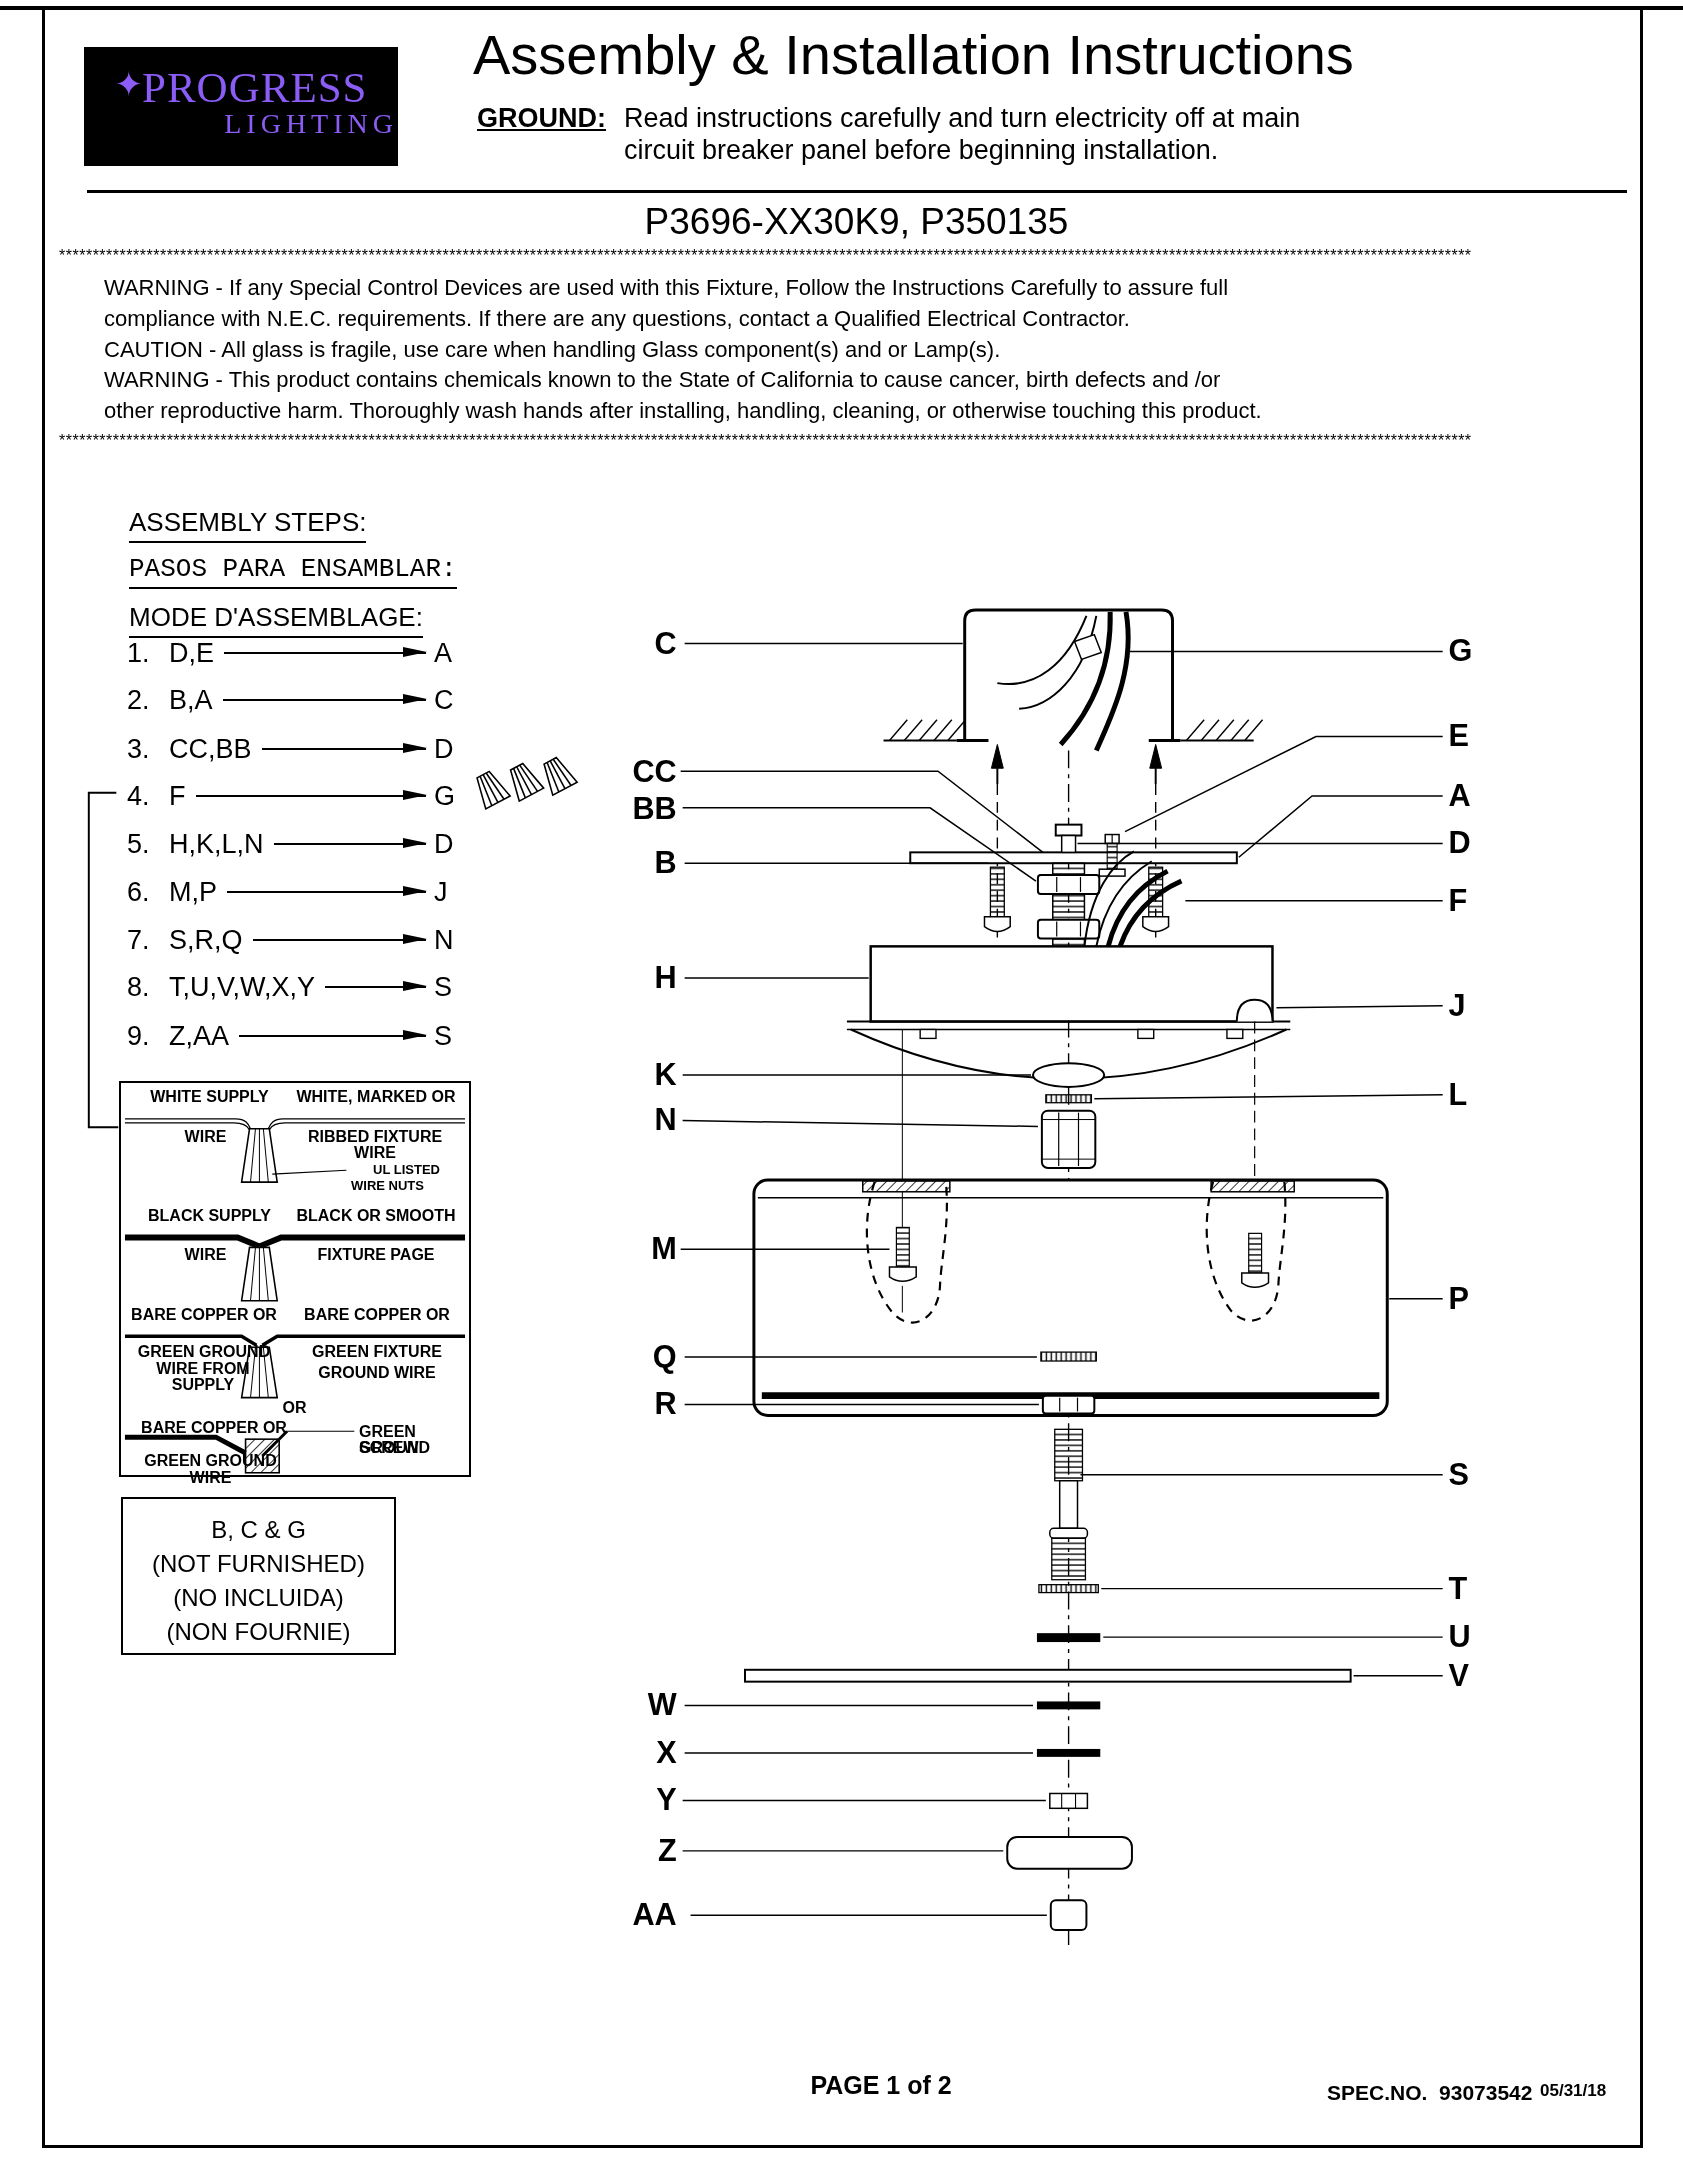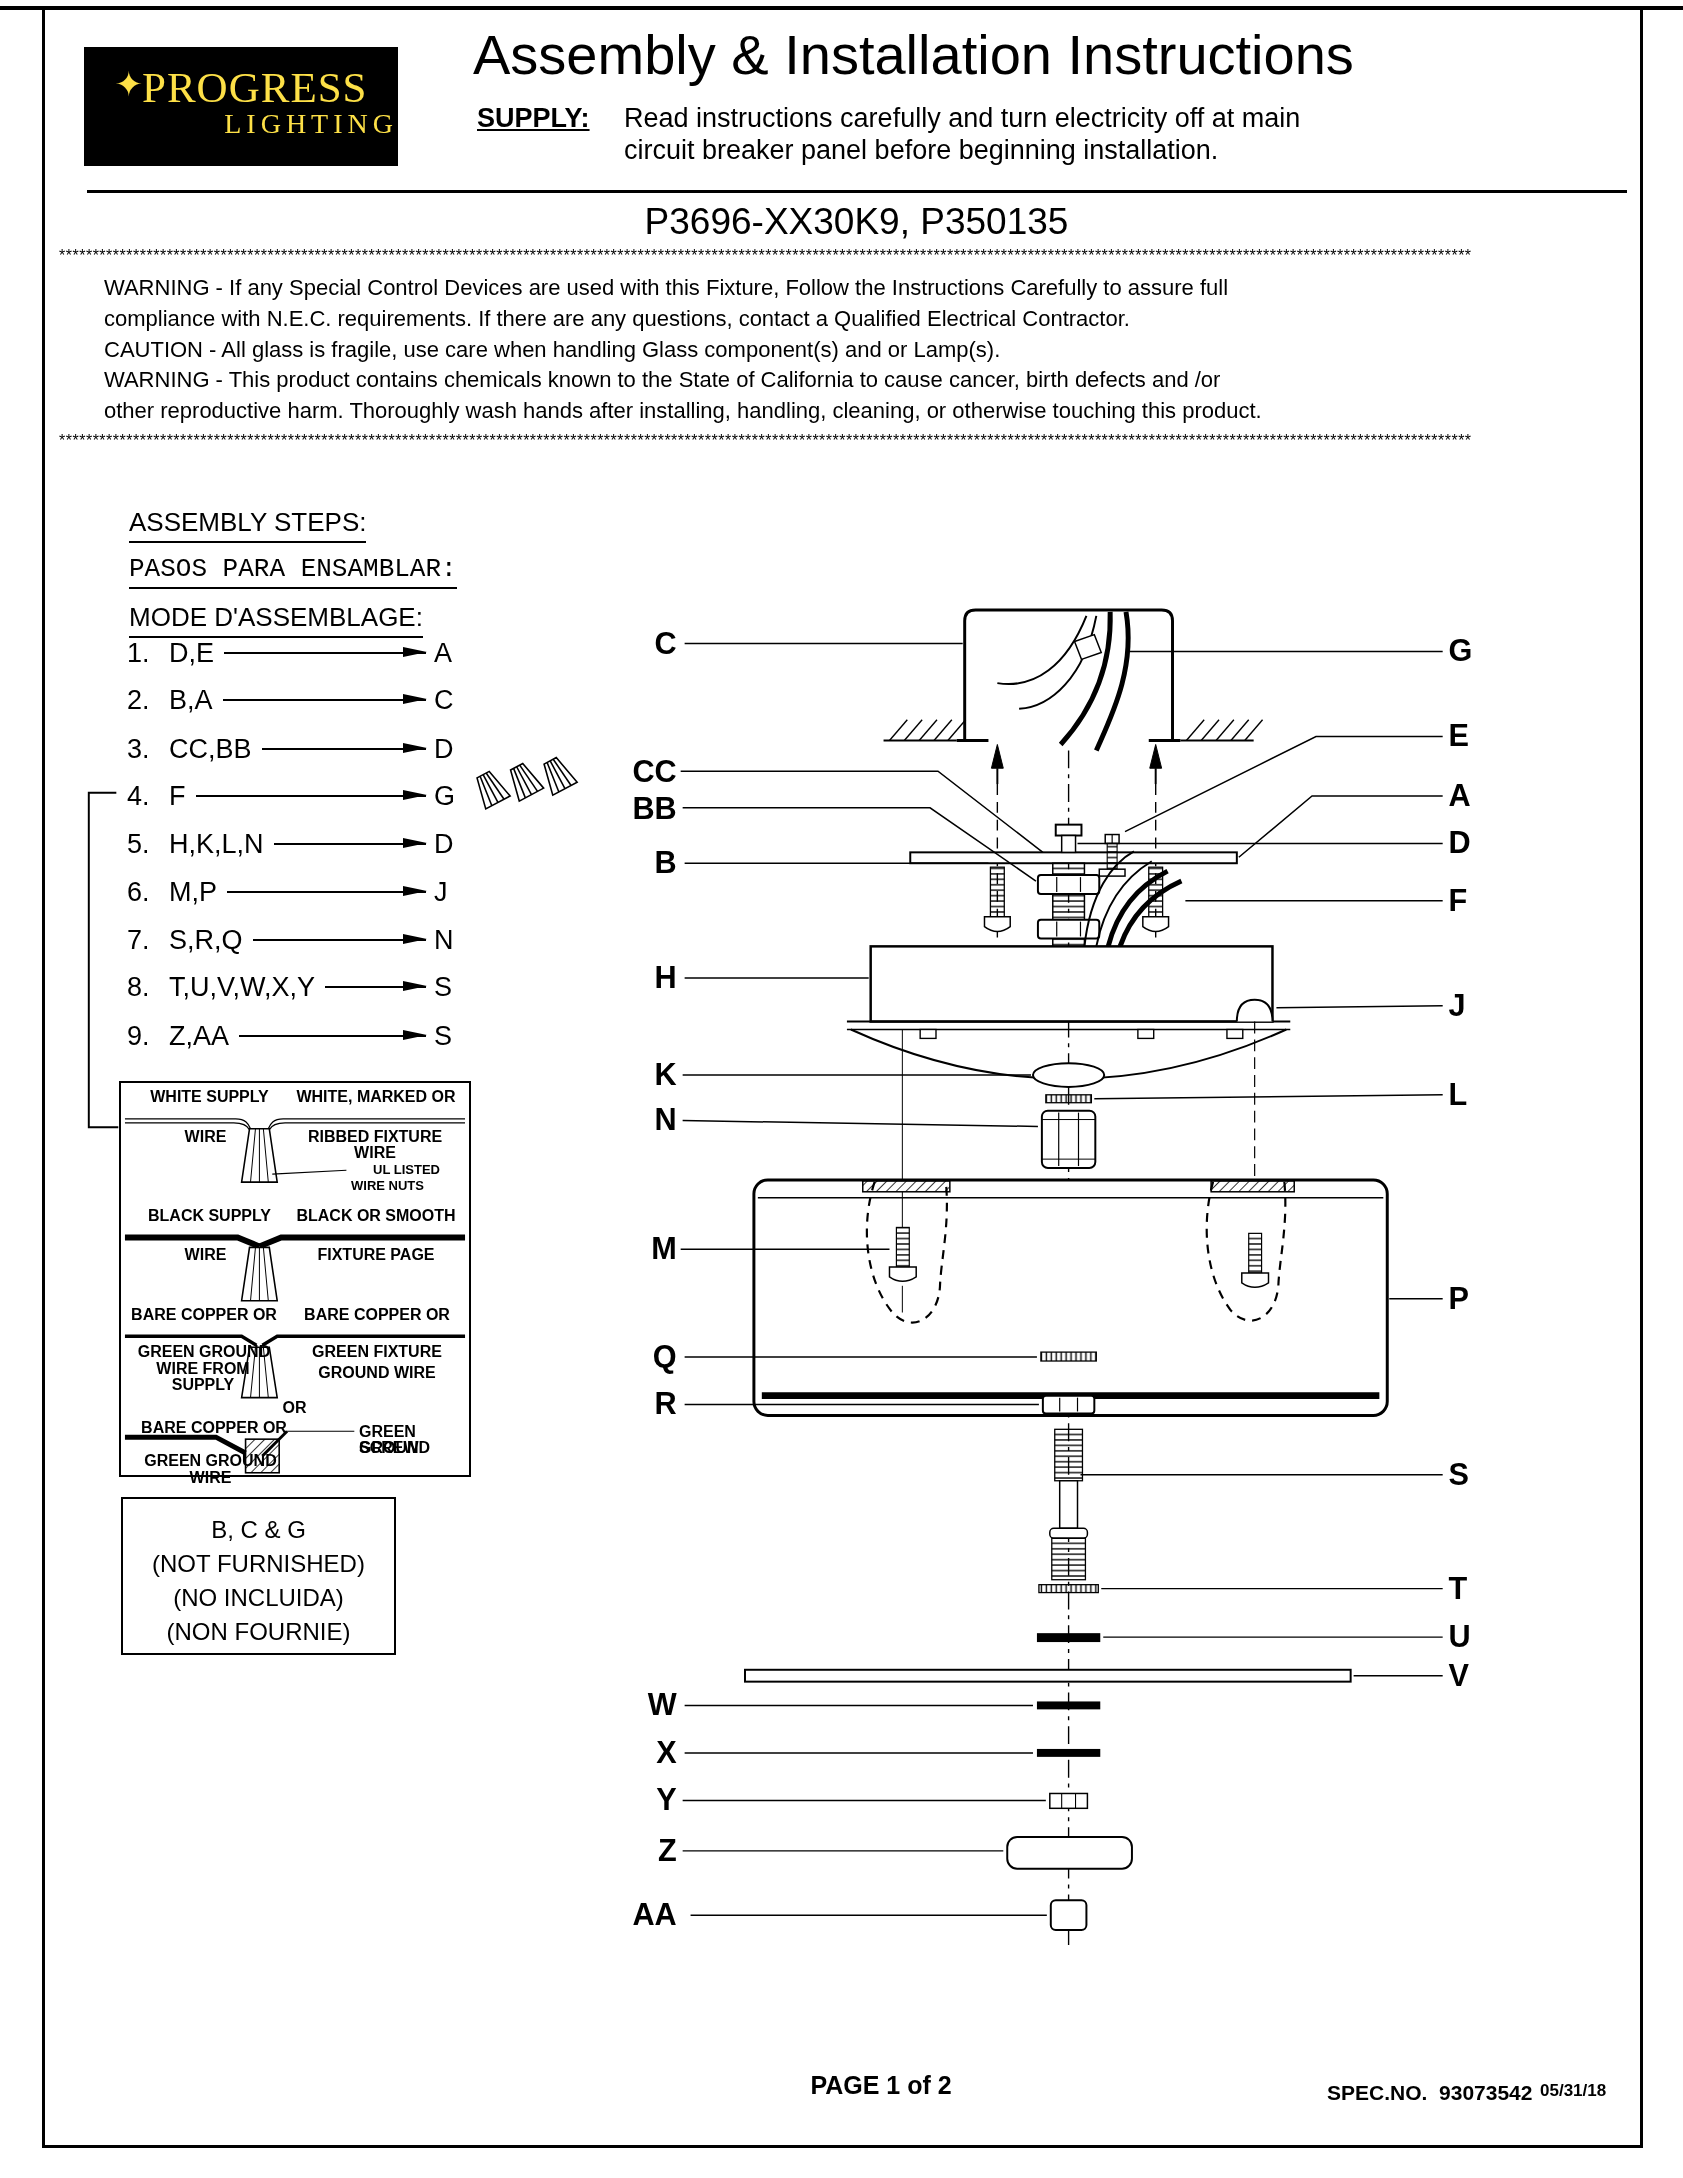--- a/index.html
+++ b/index.html
@@ -4,21 +4,21 @@
 <style>
   html,body{margin:0;padding:0;background:#fff;}
   #page{position:relative;width:1683px;height:2178px;background:#fff;overflow:hidden;
         font-family:"Liberation Sans",sans-serif;color:#000;}
   .abs{position:absolute;}
   
   #top-rule{left:0;top:6px;width:1683px;height:4px;background:#000;}
   #frame{left:42px;top:10px;width:1595px;height:2135px;border-left:3px solid #000;
          border-right:3px solid #000;border-bottom:3px solid #000;}
   
-  #logo{left:84px;top:47px;width:314px;height:119px;background:#000;color:#fde047;
+  #logo{left:84px;top:47px;width:314px;height:119px;background:#000;color:#8b5cf6;
         font-family:"Liberation Serif",serif;}
   #logo .l1{display:block;text-align:center;font-size:43px;letter-spacing:1px;margin-top:16px;}
   #logo .star{font-size:34px;vertical-align:6px;margin-right:-2px;}
   #logo .l2{display:block;text-align:right;font-size:28px;letter-spacing:5px;margin-top:-4px;}
   #title{left:473px;top:22px;width:1109px;font-size:56px;white-space:nowrap;}
   #caution-label{left:477px;top:103px;font-size:27px;font-weight:bold;text-decoration:underline;}
   #caution1{left:624px;top:103px;font-size:27px;white-space:nowrap;}
   #caution2{left:624px;top:135px;font-size:27px;white-space:nowrap;}
   #header-rule{left:87px;top:190px;width:1540px;height:3px;background:#000;}
   #model{left:89px;top:201px;width:1535px;text-align:center;font-size:37px;}
@@ -54,21 +54,21 @@
 <div id="page">
 
   <div id="top-rule" class="abs"></div>
   <div id="frame" class="abs"></div>
 
   <div id="logo" class="abs">
     <span class="l1"><span class="star">✦</span><span>PROGRESS</span></span>
     <span class="l2">LIGHTING</span>
   </div>
   <div id="title" class="abs">Assembly &amp; Installation Instructions</div>
-  <div id="caution-label" class="abs">SUPPLY:</div>
+  <div id="caution-label" class="abs">GROUND:</div>
   <div id="caution1" class="abs">Read instructions carefully and turn electricity off at main</div>
   <div id="caution2" class="abs">circuit breaker panel before beginning installation.</div>
   <div id="header-rule" class="abs"></div>
 
   <div id="model" class="abs">P3696-XX30K9, P350135</div>
   <div id="sep1" class="abs sep">******************************************************************************************************************************************************************************************************************</div>
 
   <div class="abs warnline" style="top:275px;">WARNING - If any Special Control Devices are used with this Fixture, Follow the Instructions Carefully to assure full</div>
   <div class="abs warnline" style="top:337px;">CAUTION - All glass is fragile, use care when handling Glass component(s) and or Lamp(s).</div>
   <div class="abs warnline" style="top:306px;">compliance with N.E.C. requirements. If there are any questions, contact a Qualified Electrical Contractor.</div>

